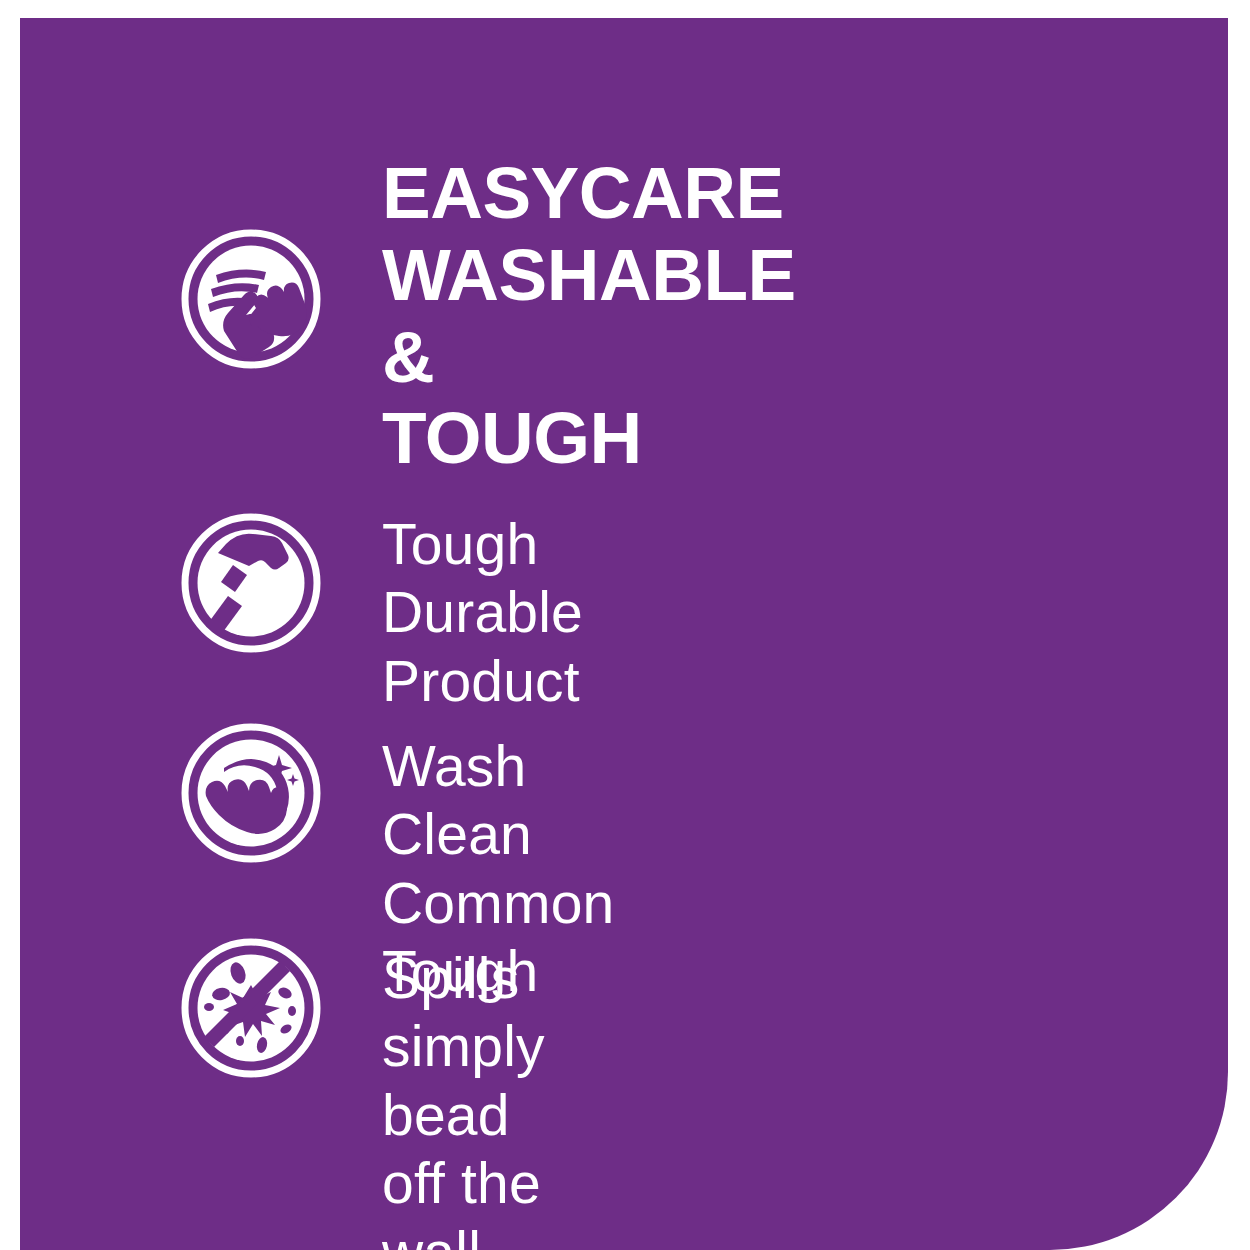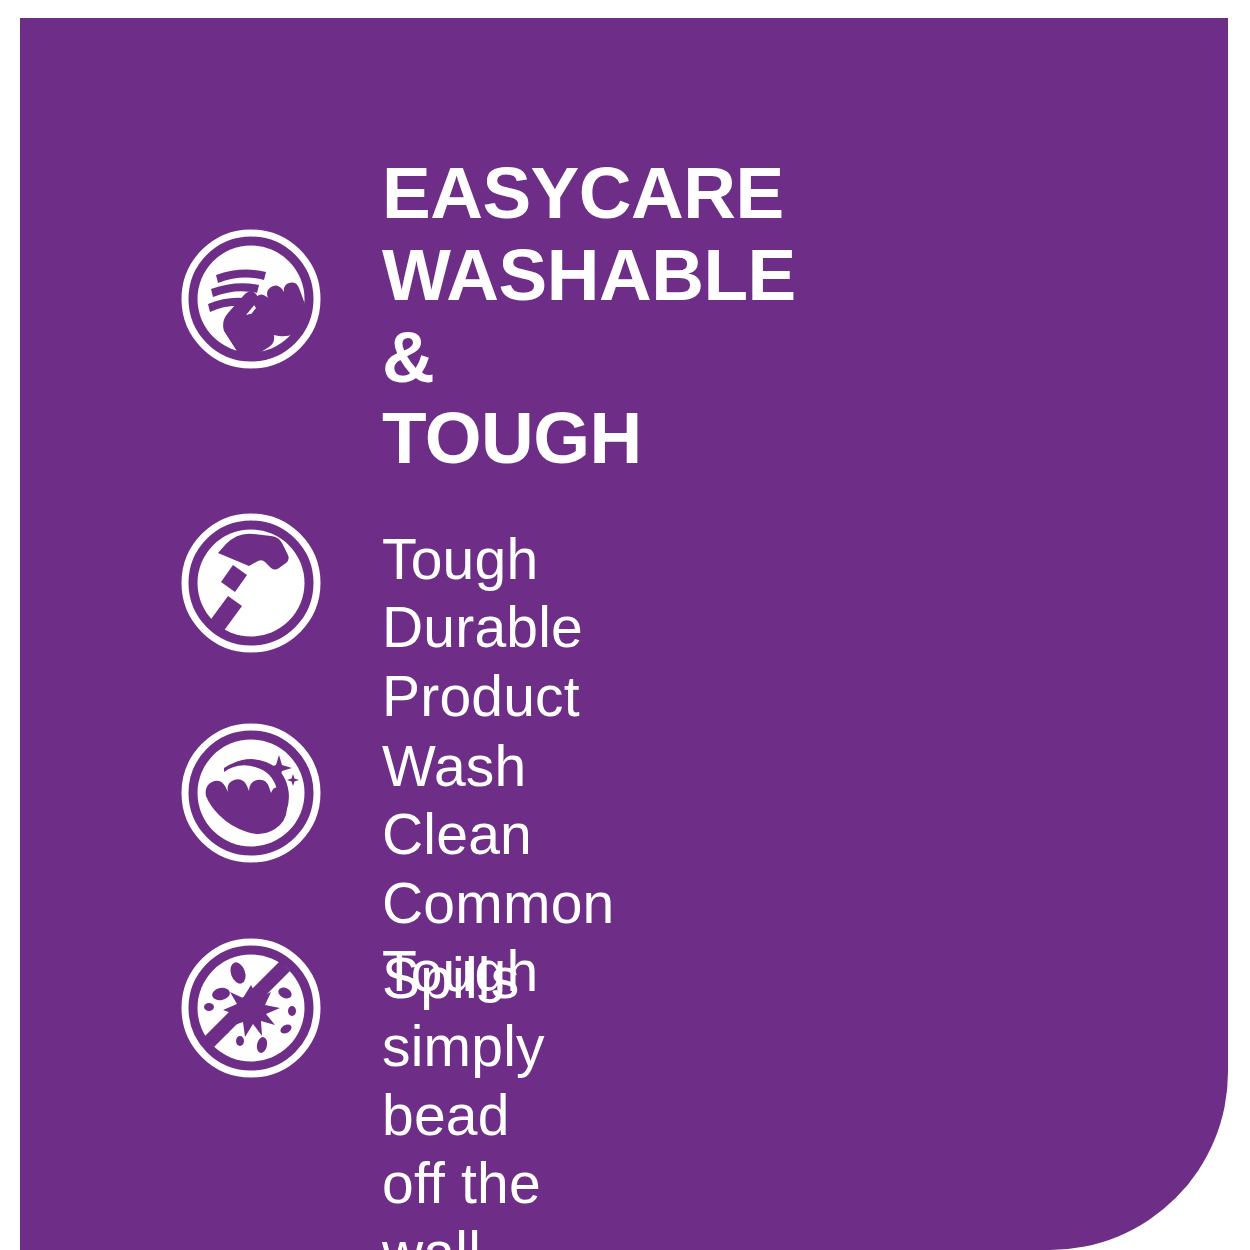--- a/index.html
+++ b/index.html
@@ -81,21 +81,21 @@
     letter-spacing: 0.2px;
     color: #ffffff;
     white-space: pre-line;
   }
 
   
   .f1 .icon-wrap { left:180px;  top:228px; }
   .f1 .txt       { left:382px;  top:152px; }
 
   .f2 .icon-wrap { left:180px;  top:512px; }
-  .f2 .txt       { left:382px;  top:510px;margin-top:15px; }
+  .f2 .txt       { left:382px;  top:510px; }
 
   .f3 .icon-wrap { left:180px;  top:722px; }
   .f3 .txt       { left:382px;  top:732px; }
 
   .f4 .icon-wrap { left:180px;  top:937px; }
   .f4 .txt       { left:382px;  top:944px; }
 </style>
 </head>
 <body>
 

